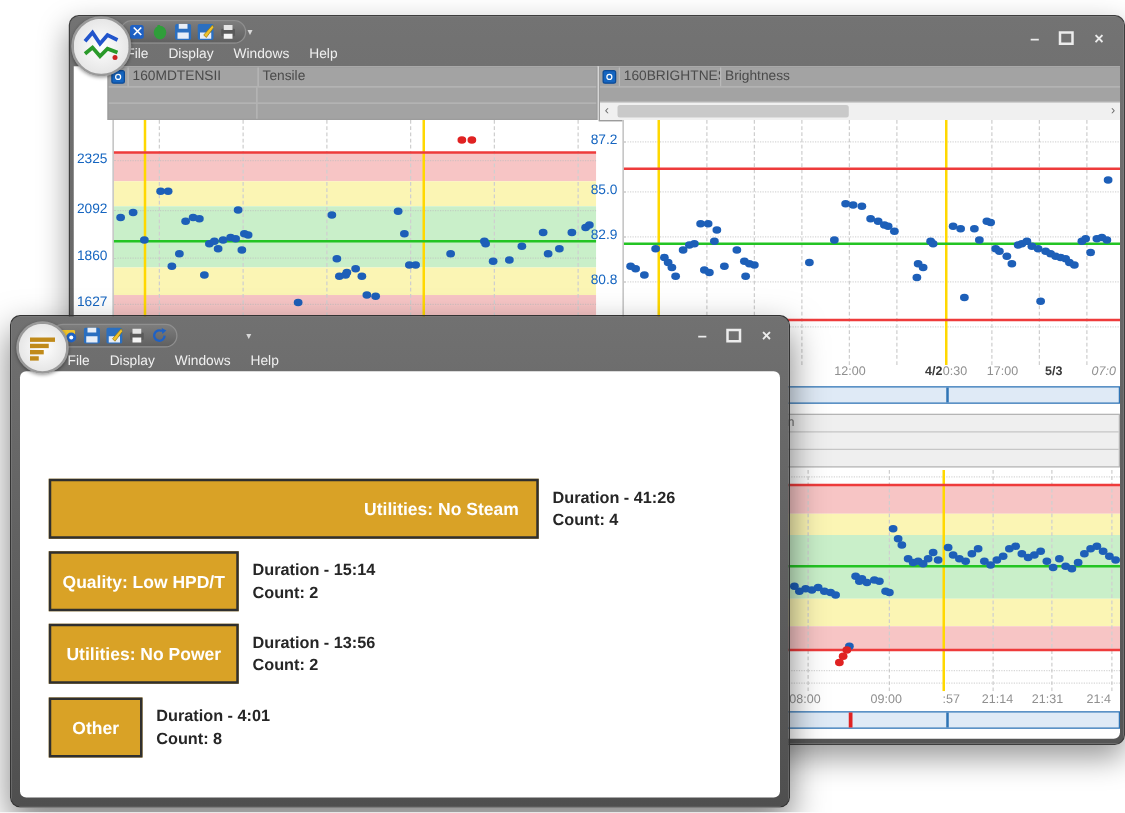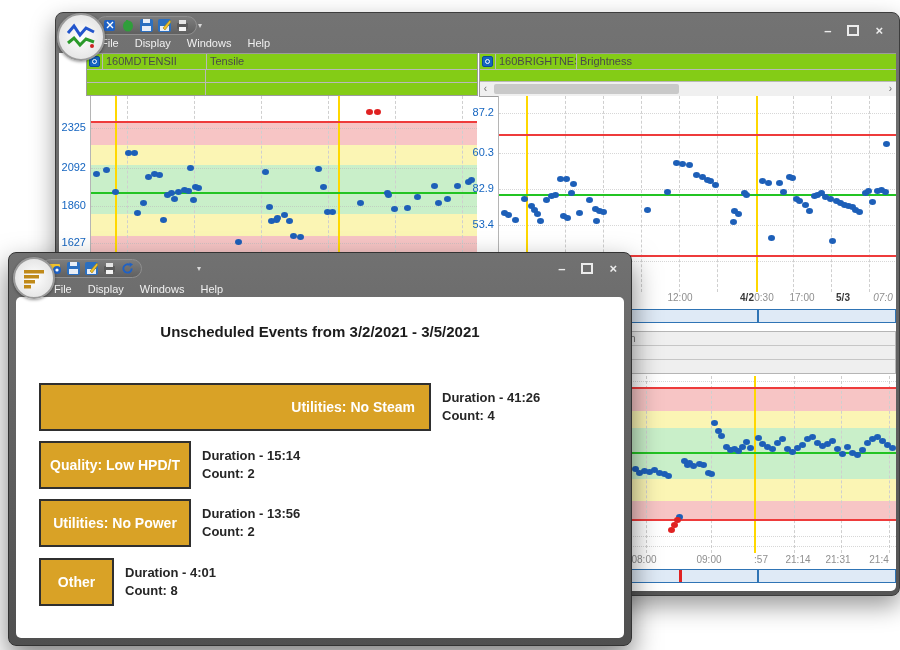--- a/index.html
+++ b/index.html
@@ -24,21 +24,21 @@
            background:linear-gradient(#7d7d7d,#606060);border:1px solid #8f8f8f;border-radius:10px;}
   .tbico{width:13px;height:13px;display:block;}
   .dd-arrow{position:absolute;color:#d8d8d8;font-size:8px;line-height:8px;}
   .menu-row{position:absolute;display:flex;color:#f0f0f0;font-size:11px;}
   .menu-item{cursor:default;}
   .winbtns{position:absolute;display:flex;gap:16px;align-items:center;color:#ececec;}
   .wb-min{font-size:13px;font-weight:bold;line-height:10px;}
   .wb-max{width:8px;height:7px;border:2px solid #ececec;display:inline-block;}
   .wb-close{font-size:13px;font-weight:bold;line-height:10px;}
   
-  .hdr{position:absolute;background:#84cc16;border:1px solid #9c9c9c;font-size:11px;color:#4a4a4a;}
+  .hdr{position:absolute;background:#a3a3a3;border:1px solid #9c9c9c;font-size:11px;color:#4a4a4a;}
   .hdr-row{display:flex;border-bottom:1px solid #b9b9b9;align-items:stretch;}
   .hdr-row:last-child{border-bottom:none;}
   .cell{border-right:1px solid #b9b9b9;padding:1px 3px;white-space:nowrap;overflow:hidden;}
   .cell:last-child{border-right:none;flex:1;}
   .linkico{width:9px;height:9px;background:#1565c0;border:1px solid #0d4a95;border-radius:2px;
            margin:1px 1px;position:relative;}
   .linkico:after{content:"";position:absolute;left:2px;top:2px;width:3px;height:3px;border:1px solid #fff;border-radius:50%;}
   
   .sbar{display:flex;align-items:center;background:#f0f0f0;height:14px;font-size:10px;color:#6b6b6b;}
   .sb-arrow{width:11px;text-align:center;line-height:12px;}
@@ -241,23 +241,23 @@
           <div class="pt" style="left: 353px; top: 100px;"></div>
           <div class="pt" style="left: 363px; top: 87px;"></div>
           <div class="pt" style="left: 374px; top: 83px;"></div>
           <div class="pt" style="left: 377px; top: 81px;"></div>
           <div class="pt alert" style="left: 275px; top: 13px;"></div>
           <div class="pt alert" style="left: 283px; top: 13px;"></div>
         </div>
 
       <div class="ylab" style="left:412px;top:43px;width:25px;height:196px;">
           <span style="top: 10px;">87.2</span>
-          <span style="top: 50px;">60.3</span>
+          <span style="top: 50px;">85.0</span>
           <span style="top: 86px;">82.9</span>
-          <span style="top: 122px;">53.4</span>
+          <span style="top: 122px;">80.8</span>
         </div>
       <div class="chart" style="left:439px;top:43px;width:398px;height:196px;">
           <div class="vgrid" style="left: 66px;"></div>
           <div class="vgrid" style="left: 104px;"></div>
           <div class="vgrid" style="left: 142px;"></div>
           <div class="vgrid" style="left: 180px;"></div>
           <div class="vgrid" style="left: 218px;"></div>
           <div class="vgrid" style="left: 294px;"></div>
           <div class="vgrid" style="left: 332px;"></div>
           <div class="vgrid" style="left: 370px;"></div>
@@ -500,21 +500,20 @@
       <span class="menu-item">Windows</span>
       <span class="menu-item">Help</span>
     </div>
     <div class="winbtns" style="right:14px;top:10px;">
       <span class="wb-min">–</span>
       <span class="wb-max"></span>
       <span class="wb-close">×</span>
     </div>
 
     <div class="fg-content">
-      <div class="ev-title">Unscheduled Events from 3/2/2021 - 3/5/2021</div>
 
       <div class="bar-row" style="top:86px;">
         <div class="gold-bar gb-right" style="width: 392px;">
           <span>Utilities: No Steam</span>
         </div>
         <div class="bar-stats">
           <div>Duration - 41:26</div>
           <div>Count: 4</div>
         </div>
       </div>

